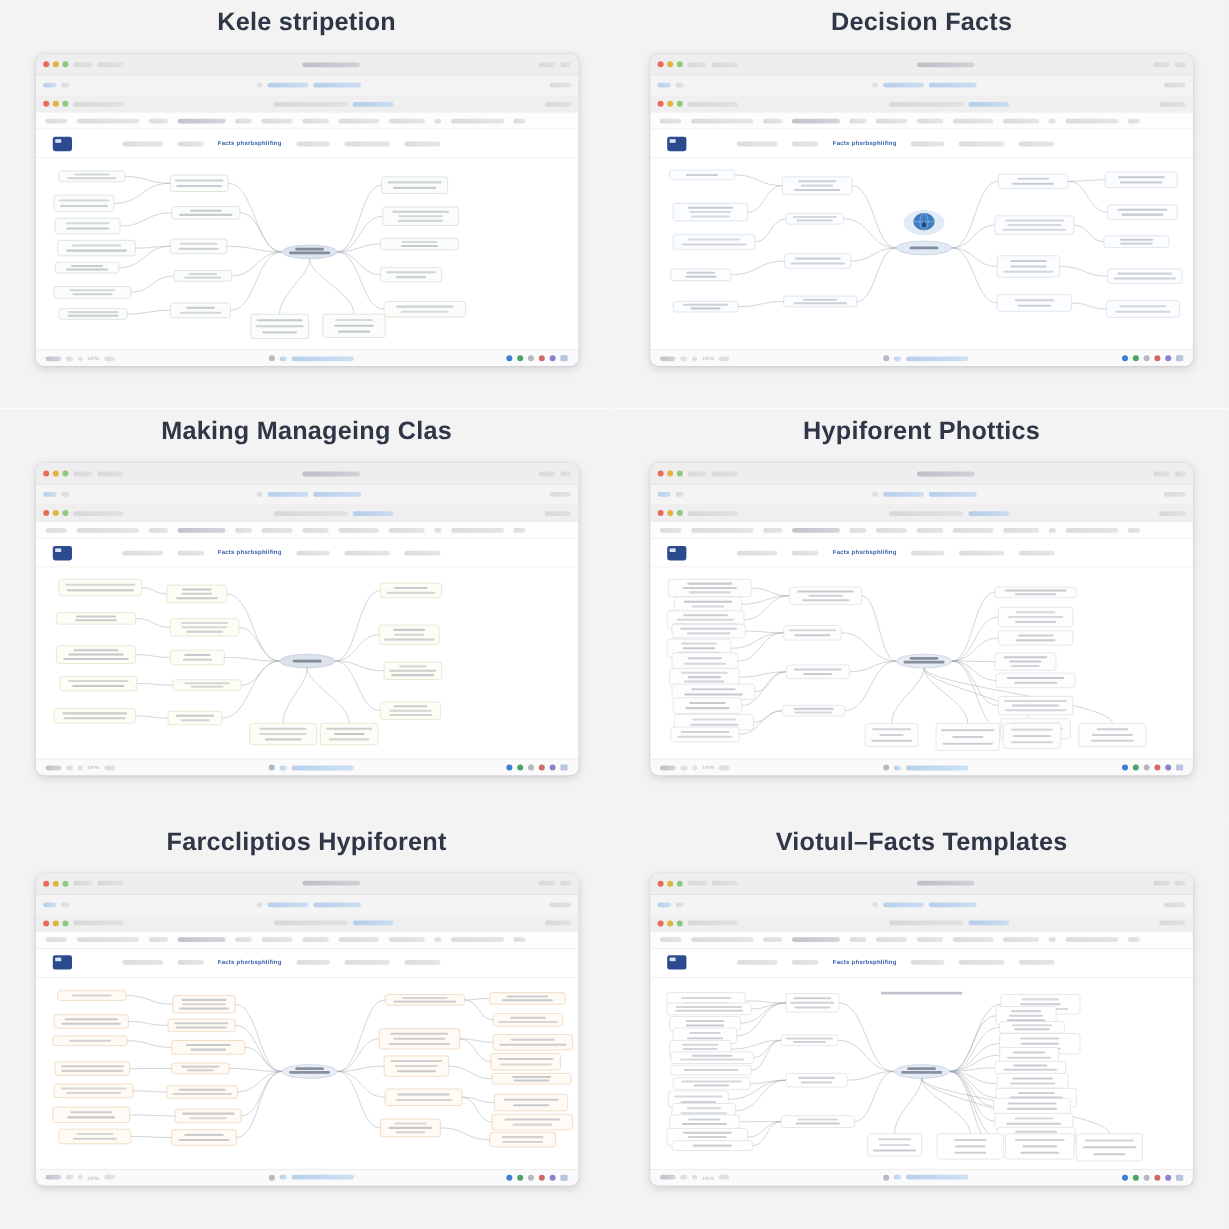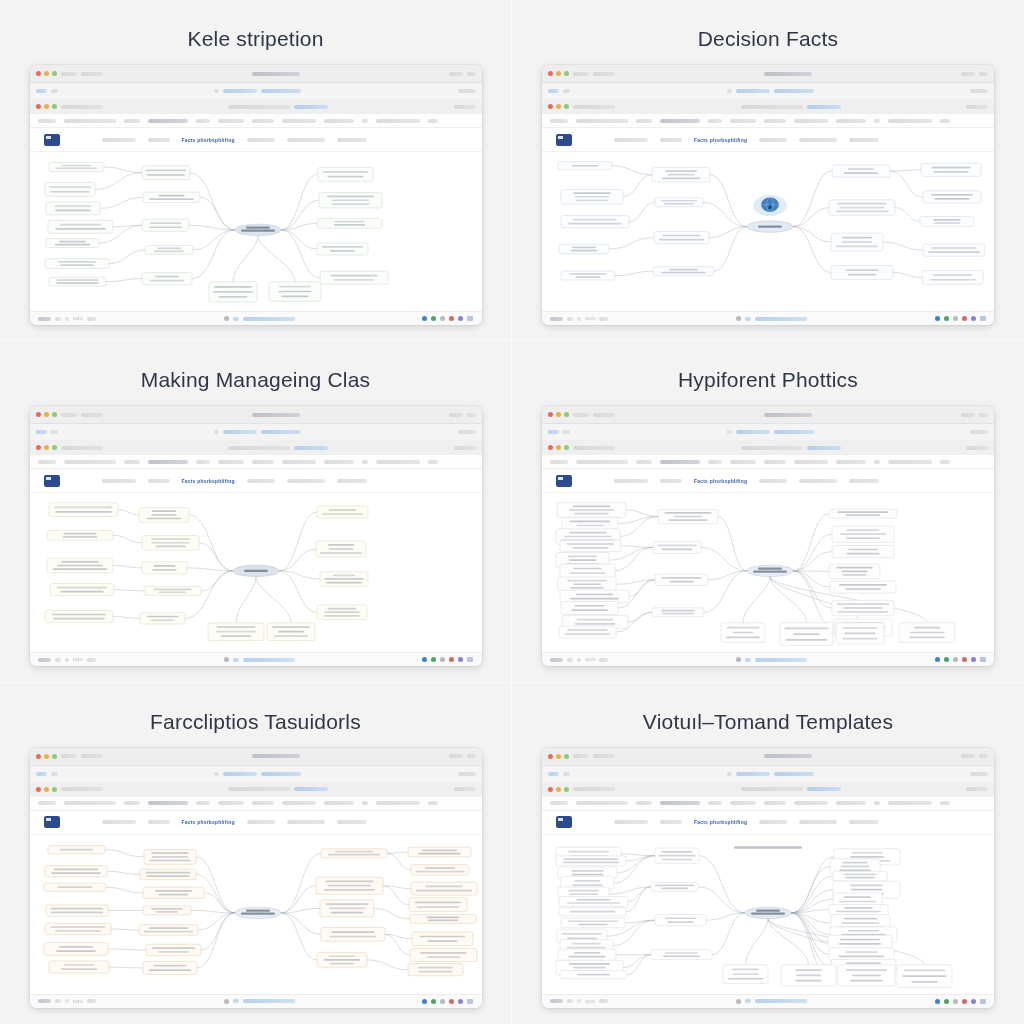--- a/index.html
+++ b/index.html
@@ -21,23 +21,23 @@
     flex-direction:column;
     align-items:center;
     background:#f3f3f3;
     border-right:1px solid #fafafa;
     border-bottom:1px solid #fafafa;
   }
   .cell:nth-child(2n) { border-right:none; }
   .cell:nth-child(5), .cell:nth-child(6) { border-bottom:none; }
 
   .cap {
-    margin-top:28px;
+    margin-top:8px;
     font-size:21px;
-    font-weight:400;
+    font-weight:700;
     color:#2f3646;
     letter-spacing:.2px;
     text-align:center;
     line-height:1;
     white-space:nowrap;
   }
 
   
   .win {
     margin-top:16px;
@@ -1014,21 +1014,21 @@
             <div class="sicon si-green"></div>
             <div class="sicon si-grey"></div>
             <div class="sicon si-red"></div>
             <div class="sicon si-purple"></div>
             <div class="sq"></div>
           </div>
         </div>
       </div>
     </div>
     <div class="cell">
-      <div class="cap">Farccliptios Tasuidorls</div>
+      <div class="cap">Farccliptios Hypiforent</div>
       <div class="win">
         <div class="tbar">
           <div class="dots">
             <div class="dot d1"></div>
             <div class="dot d2"></div>
             <div class="dot d3"></div>
           </div>
           <div class="blur" style="width: 16px;"></div>
           <div class="blur" style="width: 22px;"></div>
           <div style="flex: 1 1 0%;"></div>
@@ -1275,21 +1275,21 @@
             <div class="sicon si-green"></div>
             <div class="sicon si-grey"></div>
             <div class="sicon si-red"></div>
             <div class="sicon si-purple"></div>
             <div class="sq"></div>
           </div>
         </div>
       </div>
     </div>
     <div class="cell">
-      <div class="cap">Viotuıl–Tomand Templates</div>
+      <div class="cap">Viotuıl–Facts Templates</div>
       <div class="win">
         <div class="tbar">
           <div class="dots">
             <div class="dot d1"></div>
             <div class="dot d2"></div>
             <div class="dot d3"></div>
           </div>
           <div class="blur" style="width: 16px;"></div>
           <div class="blur" style="width: 22px;"></div>
           <div style="flex: 1 1 0%;"></div>

